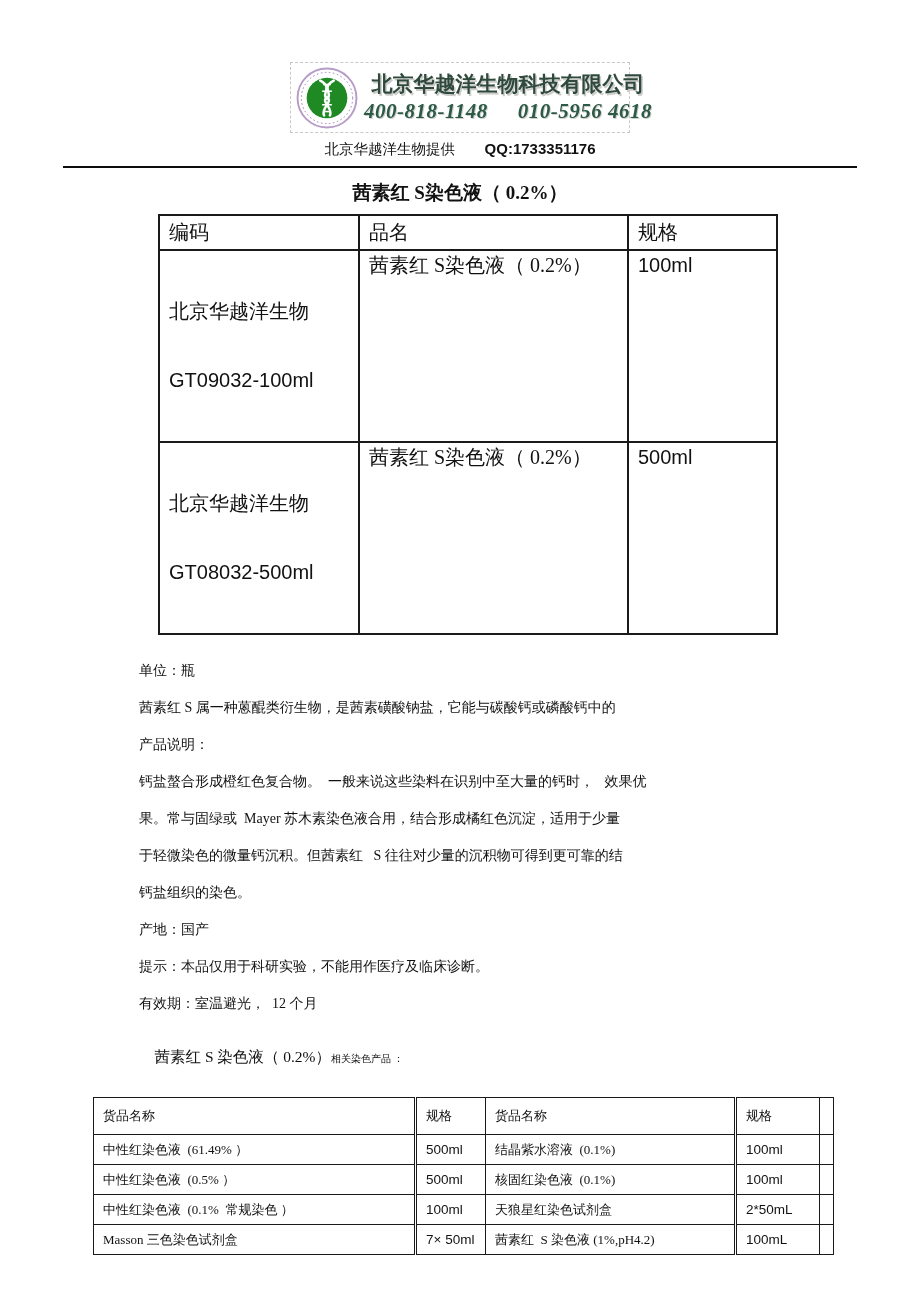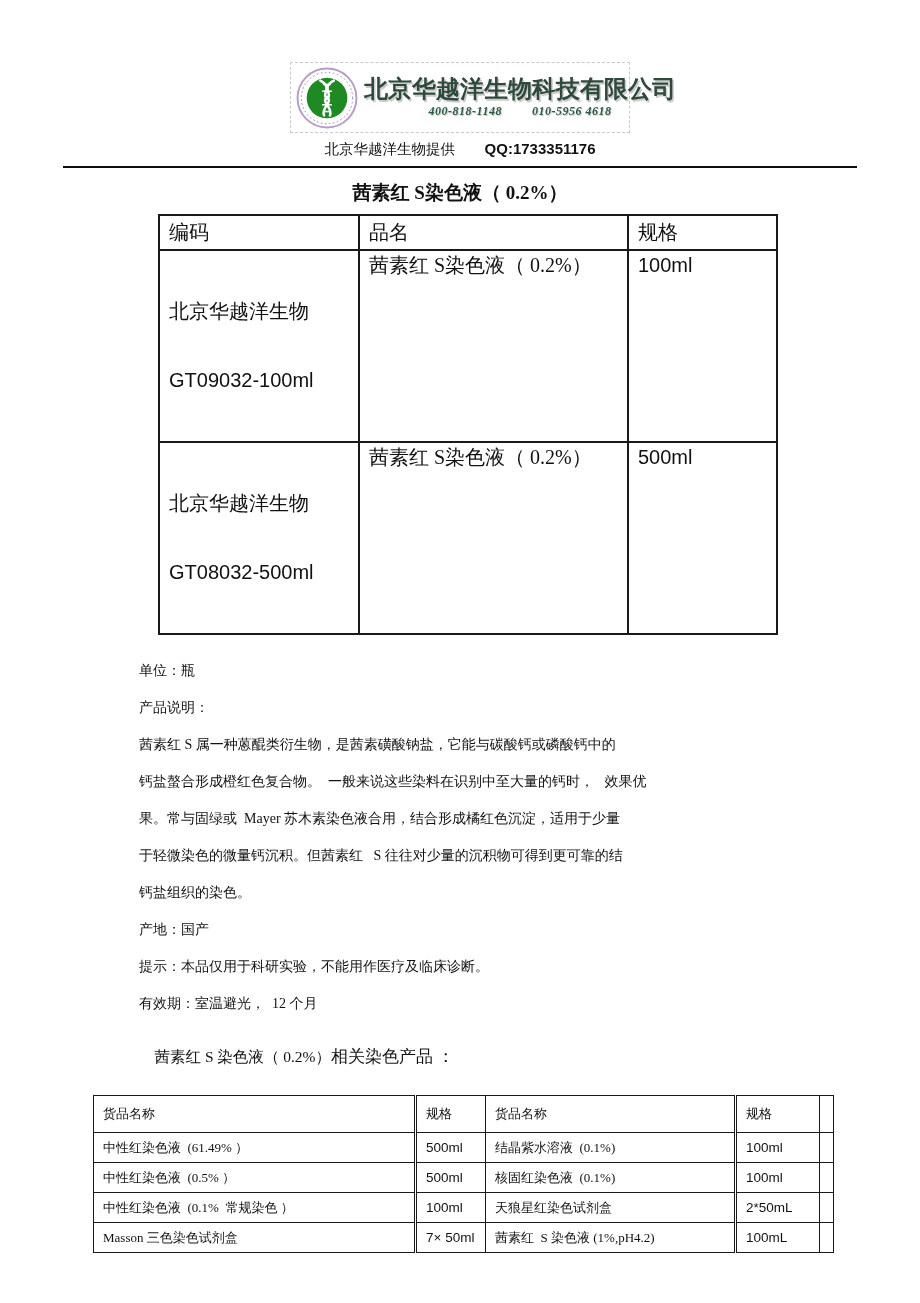--- a/index.html
+++ b/index.html
@@ -12,27 +12,27 @@
   
   .header-box {
     margin:62px auto 0; width:340px; height:71px;
     border:1px dashed #c9c9c9;
     display:flex; align-items:center; gap:6px; padding:2px 5px;
   }
   .logo-wrap { flex:0 0 auto; width:62px; height:62px; }
   .header-text { display:flex; flex-direction:column; align-items:center; }
   .company-name {
     font-family:"Liberation Sans","DejaVu Sans",sans-serif;
-    font-weight:bold; font-size:24px; line-height:26px; white-space:nowrap;
+    font-weight:bold; font-size:21px; line-height:26px; white-space:nowrap;
     color:#2f4a3d; text-shadow:1.5px 1.5px 0 #cccccc;
   }
   .phones {
     display:flex; gap:30px; justify-content:flex-start; margin-top:2px;
     font-family:"Liberation Serif","DejaVu Serif",serif;
-    font-style:italic; font-weight:bold; font-size:12px;
+    font-style:italic; font-weight:bold; font-size:21px;
     color:#2d5a46; text-shadow:1px 1px 0 #cfcfcf; letter-spacing:.5px;
     white-space:nowrap;
   }
   .provider-line { text-align:center; margin-top:3px; font-size:14.5px; line-height:26px; }
   .provider-line .qq {
     font-family:"Liberation Sans","DejaVu Sans",sans-serif;
     font-weight:bold; margin-left:26px; font-size:15px;
   }
   .rule { margin:4px 63px 0; border-top:2px solid #0d0d0d; }
   
@@ -47,21 +47,21 @@
     border:2px solid #1a1a1a; text-align:left; vertical-align:top;
     font-weight:normal; padding:3px 9px; white-space:pre-wrap;
   }
   .t1 th { height:27px; }
   .t1 td { height:49px; line-height:23px; }
   .t1 .latin { font-family:"Liberation Sans","DejaVu Sans",sans-serif; }
   
   .info { margin:17px 0 0 139px; font-size:14px; }
   .info .line { line-height:37px; white-space:pre-wrap; }
   .related-intro { margin:2px 0 0 139px; font-size:15.5px; line-height:22px; white-space:pre-wrap; }
-  .related-intro .suffix { font-size:17px; }
+  .related-intro .suffix { font-size:10px; }
   
   .t2 { margin:5px 0 0 93px; width:740px; font-size:13px; }
   .t2 th,.t2 td {
     border:1.5px solid #1a1a1a; text-align:left; vertical-align:middle;
     font-weight:normal; padding:0 9px; height:30px; white-space:pre-wrap;
     overflow:hidden;
   }
   .t2 th { height:37px; }
   .t2 .dbl { border-left:3px double #1a1a1a; }
   .t2 .spec { font-family:"Liberation Sans","DejaVu Sans",sans-serif; font-size:13.5px; }
@@ -129,22 +129,22 @@
         <div class="latin">GT08032-500ml</div>
       </td>
       <td>茜素红 S染色液（ 0.2%）</td>
       <td class="latin">500ml</td>
     </tr>
   </tbody>
     </table>
 
   <div class="info">
     <div class="line">单位：瓶</div>
+    <div class="line">茜素红 S 属一种蒽醌类衍生物，是茜素磺酸钠盐，它能与碳酸钙或磷酸钙中的</div>
     <div class="line">产品说明：</div>
-    <div class="line">茜素红 S 属一种蒽醌类衍生物，是茜素磺酸钠盐，它能与碳酸钙或磷酸钙中的</div>
     <div class="line">钙盐螯合形成橙红色复合物。  一般来说这些染料在识别中至大量的钙时，   效果优</div>
     <div class="line">果。常与固绿或  Mayer 苏木素染色液合用，结合形成橘红色沉淀，适用于少量</div>
     <div class="line">于轻微染色的微量钙沉积。但茜素红   S 往往对少量的沉积物可得到更可靠的结</div>
     <div class="line">钙盐组织的染色。</div>
     <div class="line">产地：国产</div>
     <div class="line">提示：本品仅用于科研实验，不能用作医疗及临床诊断。</div>
     <div class="line">有效期：室温避光，  12 个月</div>
   </div>
 
   <div class="related-intro">

